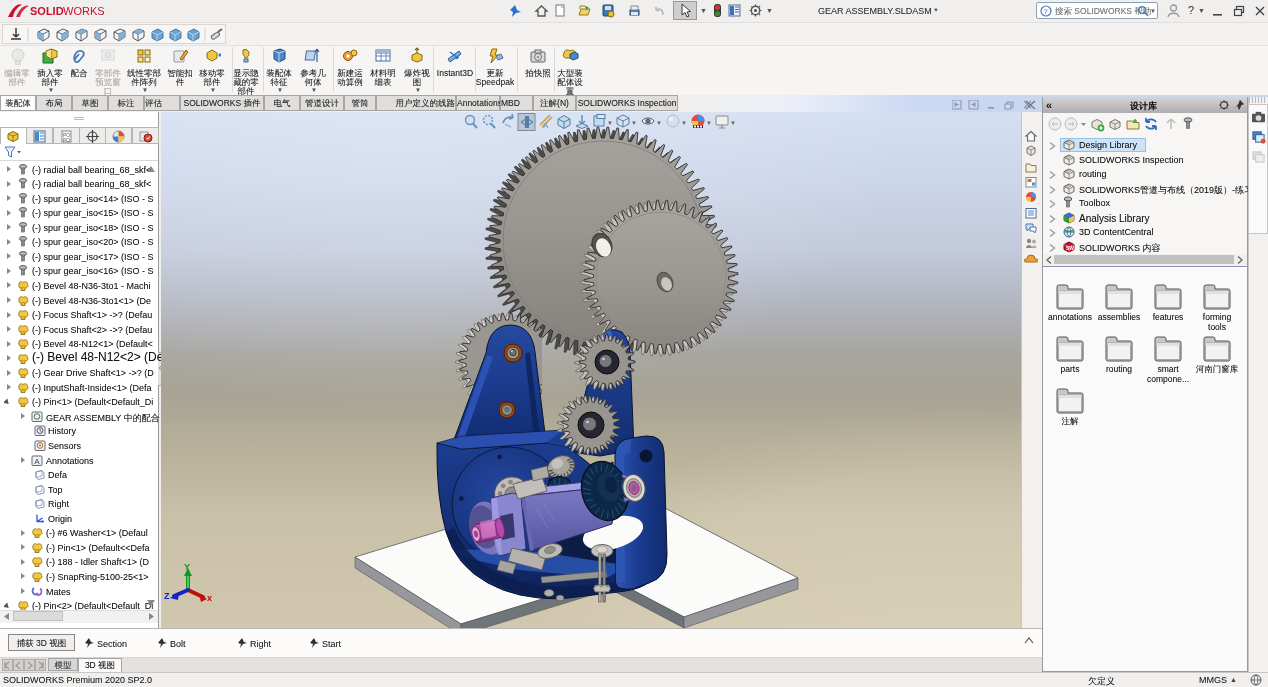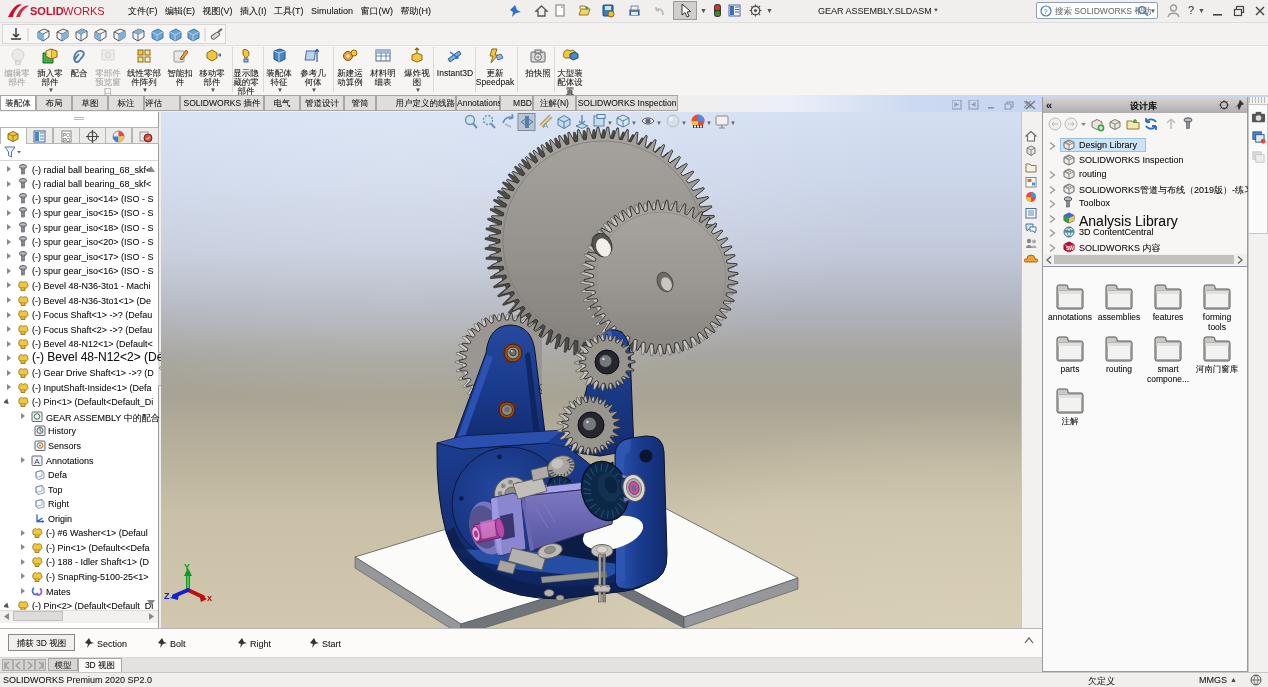--- a/index.html
+++ b/index.html
@@ -6,21 +6,20 @@
 .tx{white-space:nowrap;text-shadow:0 0 0.4px rgba(40,40,40,0.32)}
 </style></head><body>
 
 <div class="abs" style="left:0;top:0;width:1268px;height:22px;background:#f0efee;">
 <svg class="abs" style="left:6px;top:2px" width="100" height="18" viewBox="0 0 100 18">
  <path d="M2,15 C8,2 14,1 16,3 C12,4 8,9 7,15 Z" fill="#c8102e"></path>
  <path d="M10,15 C14,5 20,2 23,4 C19,6 15,10 14,15 Z" fill="#c8102e" opacity=".85"></path>
  <text x="24" y="13" font-size="11" font-weight="bold" fill="#c8102e" font-family="Liberation Sans">SOLID</text>
  <text x="57" y="13" font-size="11" fill="#c8102e" font-family="Liberation Sans">WORKS</text>
 </svg>
-<div class="abs tx" style="left:128px;top:5px;font-size:9px;color:#222">文件(F)&nbsp;&nbsp;&nbsp;编辑(E)&nbsp;&nbsp;&nbsp;视图(V)&nbsp;&nbsp;&nbsp;插入(I)&nbsp;&nbsp;&nbsp;工具(T)&nbsp;&nbsp;&nbsp;Simulation&nbsp;&nbsp;&nbsp;窗口(W)&nbsp;&nbsp;&nbsp;帮助(H)</div>
 <svg class="abs" style="left:508px;top:4px" width="14" height="14" viewBox="0 0 14 14">
       <path d="M7,1 L9,6 L13,8 L8,9 L4,13 L5,8 L2,6 Z" fill="#2a6fd4"></path>
     </svg>
 
 <svg class="abs" style="left:534px;top:3px" width="15" height="16" viewBox="0 0 15 16">
       <path d="M2,8 L7.5,3 L13,8 L11,8 L11,13 L4,13 L4,8 Z" fill="none" stroke="#555" stroke-width="1.3"></path>
     </svg>
 <svg class="abs" style="left:553px;top:3px" width="15" height="16" viewBox="0 0 15 16">
       <rect x="3" y="2" width="8" height="11" fill="#fff" stroke="#777"></rect>
       <path d="M8,2 l3,3 h-3 z" fill="#bbb"></path>
@@ -308,21 +307,21 @@
 <div class="abs tx" style="left:36px;top:95px;width:36px;height:16px;background:#dfdedc;border:1px solid #a8a6a4;border-top:1px solid #a8a6a4;font-size:8.5px;color:#222;text-align:center;line-height:14px">布局</div>
 <div class="abs tx" style="left:72px;top:95px;width:36px;height:16px;background:#dfdedc;border:1px solid #a8a6a4;border-top:1px solid #a8a6a4;font-size:8.5px;color:#222;text-align:center;line-height:14px">草图</div>
 <div class="abs tx" style="left:108px;top:95px;width:36px;height:16px;background:#dfdedc;border:1px solid #a8a6a4;border-top:1px solid #a8a6a4;font-size:8.5px;color:#222;text-align:center;line-height:14px">标注</div>
 <div class="abs tx" style="left:144px;top:95px;width:36px;height:16px;background:#dfdedc;border:1px solid #a8a6a4;border-top:1px solid #a8a6a4;font-size:8.5px;color:#222;text-align:left;line-height:14px">评估</div>
 <div class="abs tx" style="left:180px;top:95px;width:84px;height:16px;background:#dfdedc;border:1px solid #a8a6a4;border-top:1px solid #a8a6a4;font-size:8.5px;color:#222;text-align:center;line-height:14px">SOLIDWORKS 插件</div>
 <div class="abs tx" style="left:264px;top:95px;width:36px;height:16px;background:#dfdedc;border:1px solid #a8a6a4;border-top:1px solid #a8a6a4;font-size:8.5px;color:#222;text-align:center;line-height:14px">电气</div>
 <div class="abs tx" style="left:300px;top:95px;width:44px;height:16px;background:#dfdedc;border:1px solid #a8a6a4;border-top:1px solid #a8a6a4;font-size:8.5px;color:#222;text-align:center;line-height:14px">管道设计</div>
 <div class="abs tx" style="left:344px;top:95px;width:32px;height:16px;background:#dfdedc;border:1px solid #a8a6a4;border-top:1px solid #a8a6a4;font-size:8.5px;color:#222;text-align:center;line-height:14px">管筒</div>
 <div class="abs tx" style="left:376px;top:95px;width:80px;height:16px;background:#dfdedc;border:1px solid #a8a6a4;border-top:1px solid #a8a6a4;font-size:8.5px;color:#222;text-align:right;line-height:14px">用户定义的线路</div>
 <div class="abs tx" style="left:456px;top:95px;width:44px;height:16px;background:#dfdedc;border:1px solid #a8a6a4;border-top:1px solid #a8a6a4;font-size:8.5px;color:#222;text-align:center;line-height:14px">Annotations</div>
-<div class="abs tx" style="left:500px;top:95px;width:33px;height:16px;background:#dfdedc;border:1px solid #a8a6a4;border-top:1px solid #a8a6a4;font-size:8.5px;color:#222;text-align:right;line-height:14px">MBD</div>
+<div class="abs tx" style="left:500px;top:95px;width:33px;height:16px;background:#dfdedc;border:1px solid #a8a6a4;border-top:1px solid #a8a6a4;font-size:8.5px;color:#222;text-align:left;line-height:14px">MBD</div>
 <div class="abs tx" style="left:533px;top:95px;width:43px;height:16px;background:#dfdedc;border:1px solid #a8a6a4;border-top:1px solid #a8a6a4;font-size:8.5px;color:#222;text-align:center;line-height:14px">注解(N)</div>
 <div class="abs tx" style="left:576px;top:95px;width:102px;height:16px;background:#dfdedc;border:1px solid #a8a6a4;border-top:1px solid #a8a6a4;font-size:8.5px;color:#222;text-align:center;line-height:14px">SOLIDWORKS Inspection</div>
 <svg class="abs" style="left:952px;top:100px" width="90" height="10" viewBox="0 0 90 10">
     <rect x="0" y="0" width="9" height="9" fill="none" stroke="#8a93a8"></rect>
     <path d="M3,2 v5 M3.5,4.5 l3,0 M5,3 l-1.5,1.5 1.5,1.5" stroke="#8a93a8" fill="none"></path>
     <rect x="17" y="0" width="9" height="9" fill="none" stroke="#8a93a8"></rect>
     <path d="M23,2 v5 M19.5,4.5 l3,0 M21,3 l1.5,1.5 -1.5,1.5" stroke="#8a93a8" fill="none"></path>
     <rect x="36" y="7" width="6" height="1.6" fill="#8a93a8"></rect>
     <rect x="55" y="2" width="6" height="5" fill="none" stroke="#8a93a8"></rect>
     <rect x="53" y="4" width="6" height="5" fill="#ccd9f2" stroke="#8a93a8"></rect>
@@ -1022,21 +1021,21 @@
 <div class="abs tx" style="left:1079px;top:198.0px;font-size:9px;color:#111">Toolbox</div>
 <svg class="abs" style="left:1048px;top:213.5px" width="8" height="10">
     <path d="M2,1.5 L6.5,5 L2,8.5" fill="none" stroke="#999" stroke-width="1.3"></path>
   </svg>
 <svg class="abs" style="left:1062px;top:210.5px" width="14" height="14" viewBox="0 0 14 14">
     <path d="M2,4.5 L7,2 L12,4.5 L12,9.5 L7,12 L2,9.5 Z" fill="#e8483a" stroke="#555"></path>
     <path d="M2,4.5 L7,7 L7,12 L2,9.5 Z" fill="#3a9a3a"></path>
     <path d="M7,7 L12,4.5 L12,9.5 L7,12 Z" fill="#f2c73d"></path>
     <path d="M2,4.5 L7,2 L12,4.5 L7,7 Z" fill="#3a6ae8"></path>
   </svg>
-<div class="abs tx" style="left:1079px;top:212.5px;font-size:14px;color:#111">Analysis Library</div>
+<div class="abs tx" style="left:1079px;top:212.5px;font-size:10px;color:#111">Analysis Library</div>
 <svg class="abs" style="left:1048px;top:228.0px" width="8" height="10">
     <path d="M2,1.5 L6.5,5 L2,8.5" fill="none" stroke="#999" stroke-width="1.3"></path>
   </svg>
 <svg class="abs" style="left:1062px;top:225.0px" width="14" height="14" viewBox="0 0 14 14">
     <circle cx="7" cy="7" r="5" fill="#d8e8f4" stroke="#3a6a9a"></circle>
     <path d="M2,7 h10 M7,2 a8,8 0 0 1 0,10 M7,2 a8,8 0 0 0 0,10" stroke="#3a6a9a" fill="none" stroke-width="0.8"></path>
     <path d="M3,4.5 c2,1.5 6,1.5 8,0 l0,2 c-2,1 -6,1 -8,0 z" fill="#3a9a4a"></path>
   </svg>
 <div class="abs tx" style="left:1079px;top:227.0px;font-size:9px;color:#111">3D ContentCentral</div>
 <svg class="abs" style="left:1048px;top:242.5px" width="8" height="10">

